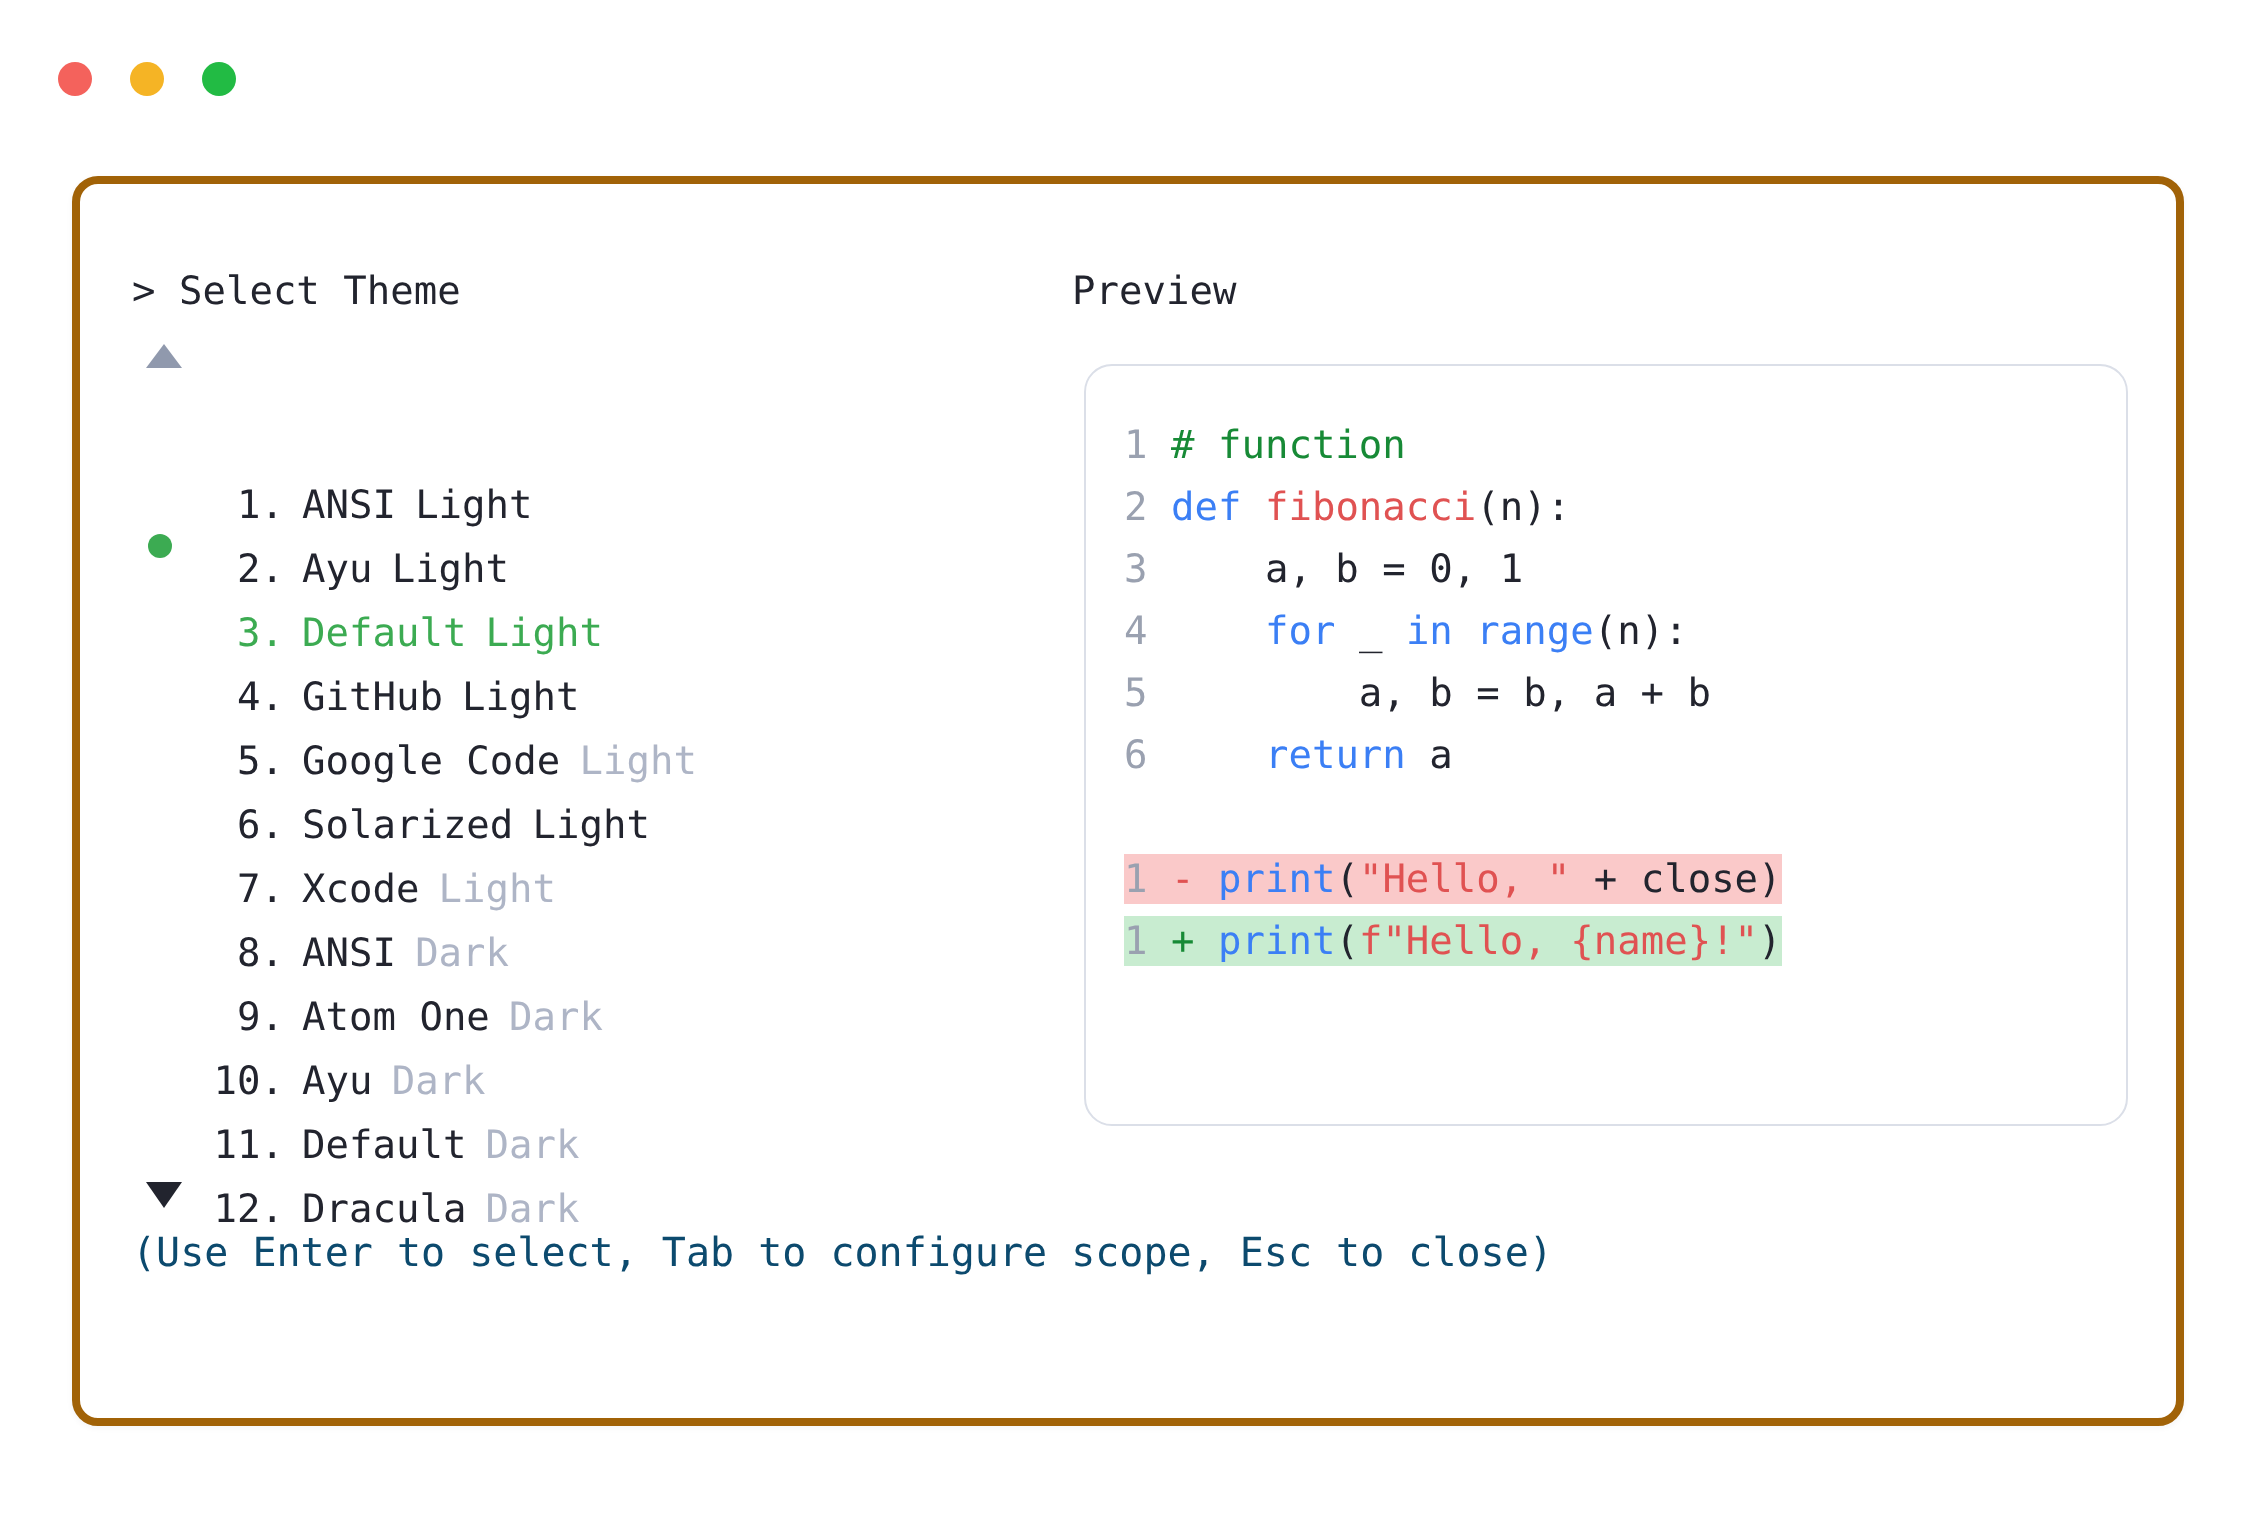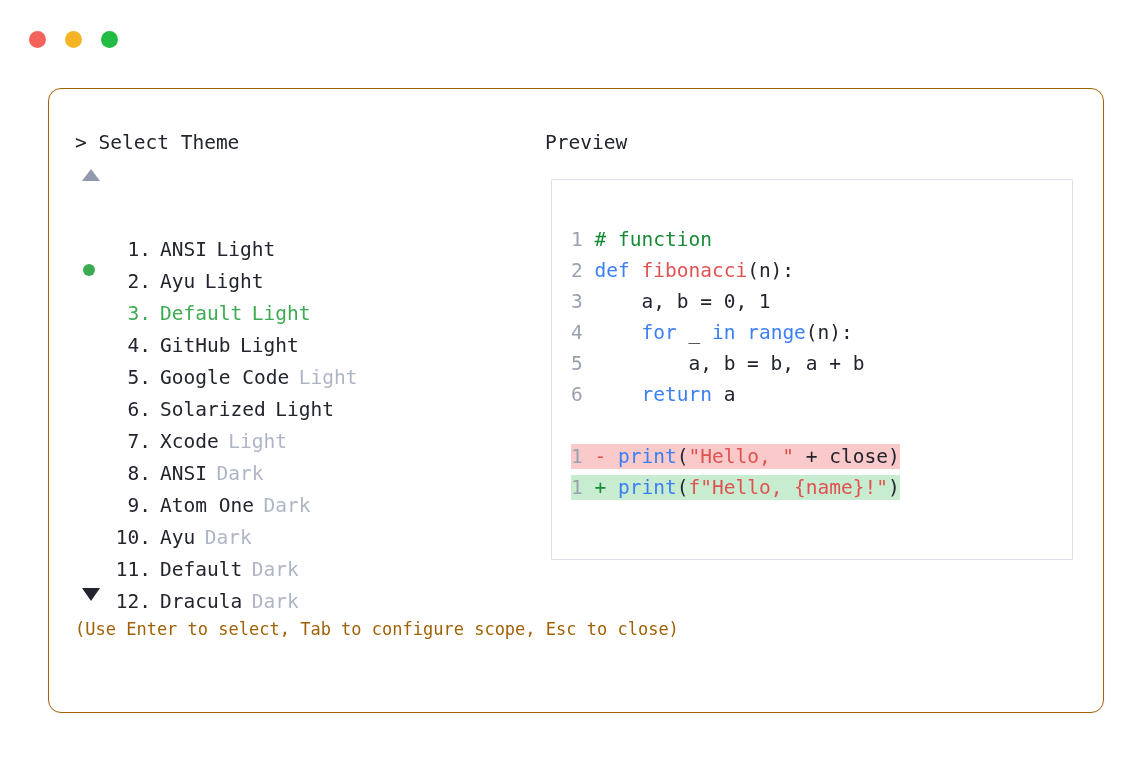--- a/index.html
+++ b/index.html
@@ -26,26 +26,26 @@
     align-items: center;
   }
   .dot { width: 17px; height: 17px; border-radius: 50%; }
   .dot-close { background: #f4625c; }
   .dot-min   { background: #f5b425; }
   .dot-max   { background: #22bb44; }
 
   
   .card {
     position: absolute;
-    left: 48px;
+    left: 36px;
     top: 88px;
     width: 1056px;
     height: 625px;
     background: #ffffff;
-    border: 1px solid #a16207;
+    border: 4px solid #a16207;
     border-radius: 13px;
     box-shadow: 0 1px 3px rgba(32, 40, 60, 0.05);
   }
 
   
   .card-inner {
     position: absolute;
     inset: 0;
     padding: 41px 30px 0 26px;
   }
@@ -121,23 +121,23 @@
   .theme-row.selected .name-cell,
   .theme-row.selected .variant { color: #3cab52; }
 
   
   .preview-panel {
     margin-top: 23px;
     margin-left: 6px;
     width: 522px;
     height: 381px;
     border: 1px solid #dbdfe8;
-    border-radius: 1px;
+    border-radius: 14px;
     background: #ffffff;
-    padding: 44px 0 0 0;
+    padding: 24px 0 0 0;
     overflow: hidden;
   }
   .code-line {
     font-size: 19.5px;
     line-height: 31px;
     white-space: pre;
     color: #22242e;
     padding-left: 19px;
   }
   .code-line .ln {
@@ -155,23 +155,23 @@
   .tok-plus    { color: #178a36; }
   .diff-del .hl { background: #fac9c9; }
   .diff-add .hl { background: #c8ecd0; }
   .code-gap { height: 31px; }
 
   
   .footer-hint {
     position: absolute;
     left: 26px;
     bottom: 70px;
-    font-size: 17px;
+    font-size: 20px;
     line-height: 26px;
-    color: #a16207;
+    color: #0c4a6e;
     white-space: pre;
   }
 </style>
 </head>
 <body>
 
 <div class="window-dots">
   <span class="dot dot-close"></span>
   <span class="dot dot-min"></span>
   <span class="dot dot-max"></span>

